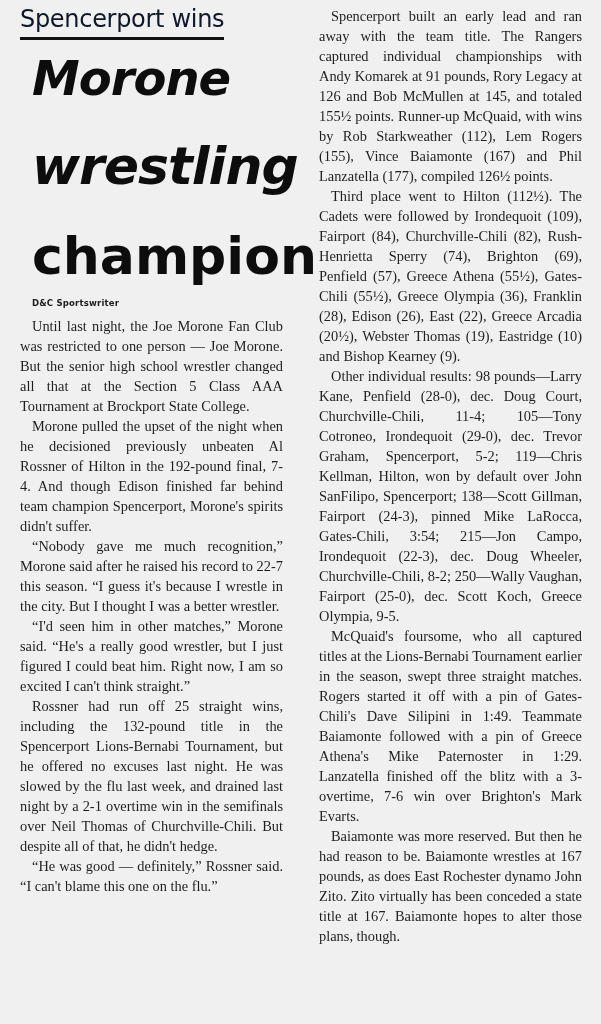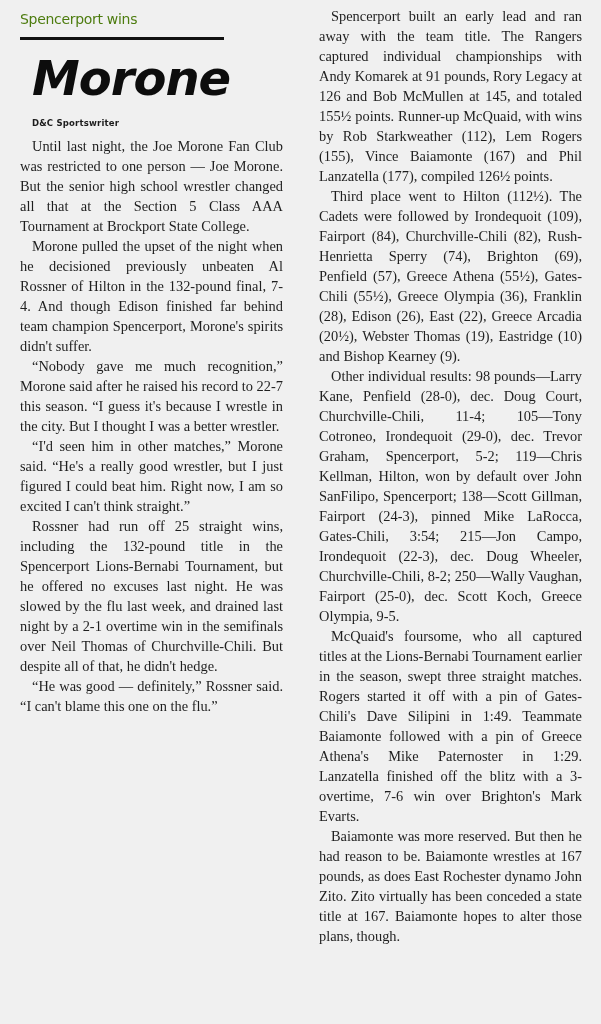--- a/index.html
+++ b/index.html
@@ -23,24 +23,24 @@
       width: 263px;
     }
     .right-col {
       position: absolute;
       left: 319px;
       top: 6px;
       width: 263px;
     }
     .kicker {
       font-family: "DejaVu Sans", sans-serif;
-      font-size: 14px;
+      font-size: 24px;
       font-weight: normal;
       letter-spacing: -0.3px;
-      color: #4d7c0f;
+      color: #0f172a;
       margin: 0;
       padding-bottom: 5px;
       width: 204px;
       border-bottom: 3px solid #111;
       line-height: 26px;
       white-space: nowrap;
     }
     .headline {
       font-family: "DejaVu Sans", sans-serif;
       font-weight: bold;
@@ -83,25 +83,27 @@
     .left-body { margin-top: 8px; }
   </style>
 </head>
 <body>
 
 <div class="page">
 
   <div class="left-col">
     <div class="kicker">Spencerport wins</div>
     <div class="headline hl1">Morone</div>
+    <div class="headline hl2">wrestling</div>
+    <div class="headline hl3">champion</div>
     <div class="credit">D&amp;C Sportswriter</div>
 
     <div class="body-text left-body">
       <p class="para">Until last night, the Joe Morone Fan Club was restricted to one person — Joe Morone. But the senior high school wrestler changed all that at the Section 5 Class AAA Tournament at Brockport State College.</p>
-      <p class="para">Morone pulled the upset of the night when he decisioned previously unbeaten Al Rossner of Hilton in the 132-pound final, 7-4. And though Edison finished far behind team champion Spencerport, Morone's spirits didn't suffer.</p>
+      <p class="para">Morone pulled the upset of the night when he decisioned previously unbeaten Al Rossner of Hilton in the 192-pound final, 7-4. And though Edison finished far behind team champion Spencerport, Morone's spirits didn't suffer.</p>
       <p class="para">“Nobody gave me much recognition,” Morone said after he raised his record to 22-7 this season. “I guess it's because I wrestle in the city. But I thought I was a better wrestler.</p>
       <p class="para">“I'd seen him in other matches,” Morone said. “He's a really good wrestler, but I just figured I could beat him. Right now, I am so excited I can't think straight.”</p>
       <p class="para">Rossner had run off 25 straight wins, including the 132-pound title in the Spencerport Lions-Bernabi Tournament, but he offered no excuses last night. He was slowed by the flu last week, and drained last night by a 2-1 overtime win in the semifinals over Neil Thomas of Churchville-Chili. But despite all of that, he didn't hedge.</p>
       <p class="para">“He was good — definitely,” Rossner said. “I can't blame this one on the flu.”</p>
     </div>
   </div>
 
   <div class="right-col body-text">
     <p class="para">Spencerport built an early lead and ran away with the team title. The Rangers captured individual championships with Andy Komarek at 91 pounds, Rory Legacy at 126 and Bob McMullen at 145, and totaled 155½ points. Runner-up McQuaid, with wins by Rob Starkweather (112), Lem Rogers (155), Vince Baiamonte (167) and Phil Lanzatella (177), compiled 126½ points.</p>
     <p class="para">Third place went to Hilton (112½). The Cadets were followed by Irondequoit (109), Fairport (84), Churchville-Chili (82), Rush-Henrietta Sperry (74), Brighton (69), Penfield (57), Greece Athena (55½), Gates-Chili (55½), Greece Olympia (36), Franklin (28), Edison (26), East (22), Greece Arcadia (20½), Webster Thomas (19), Eastridge (10) and Bishop Kearney (9).</p>

